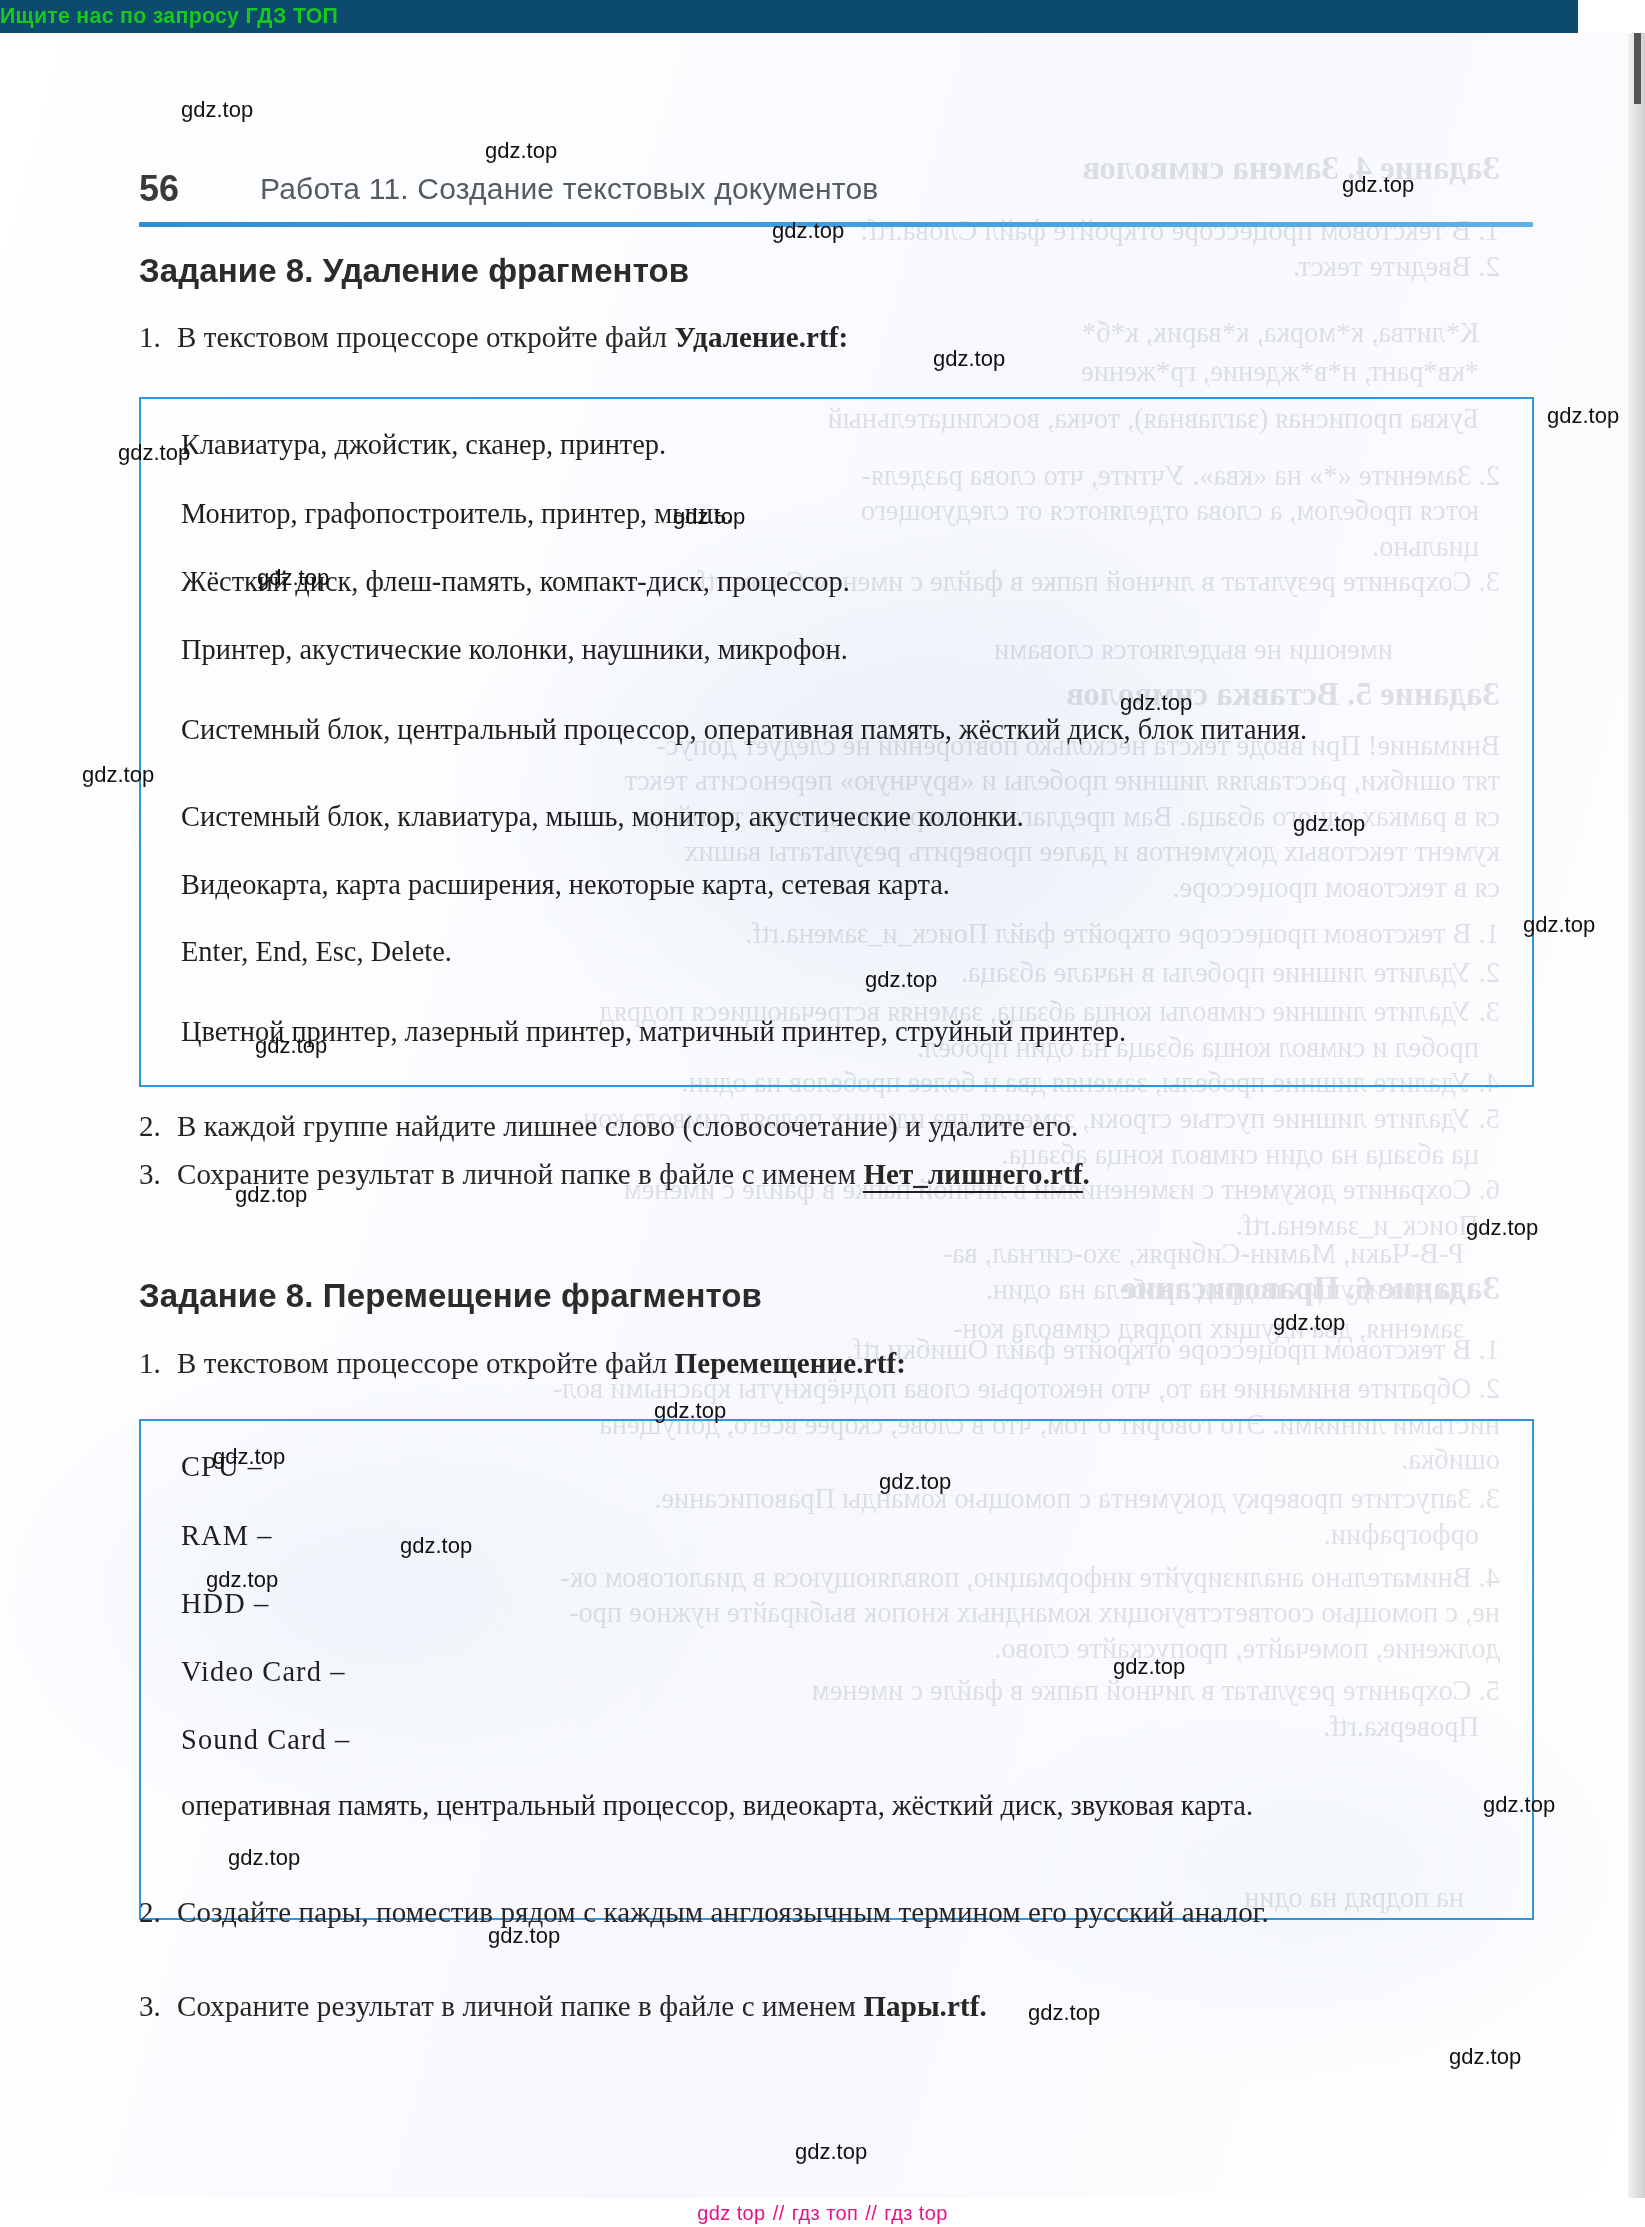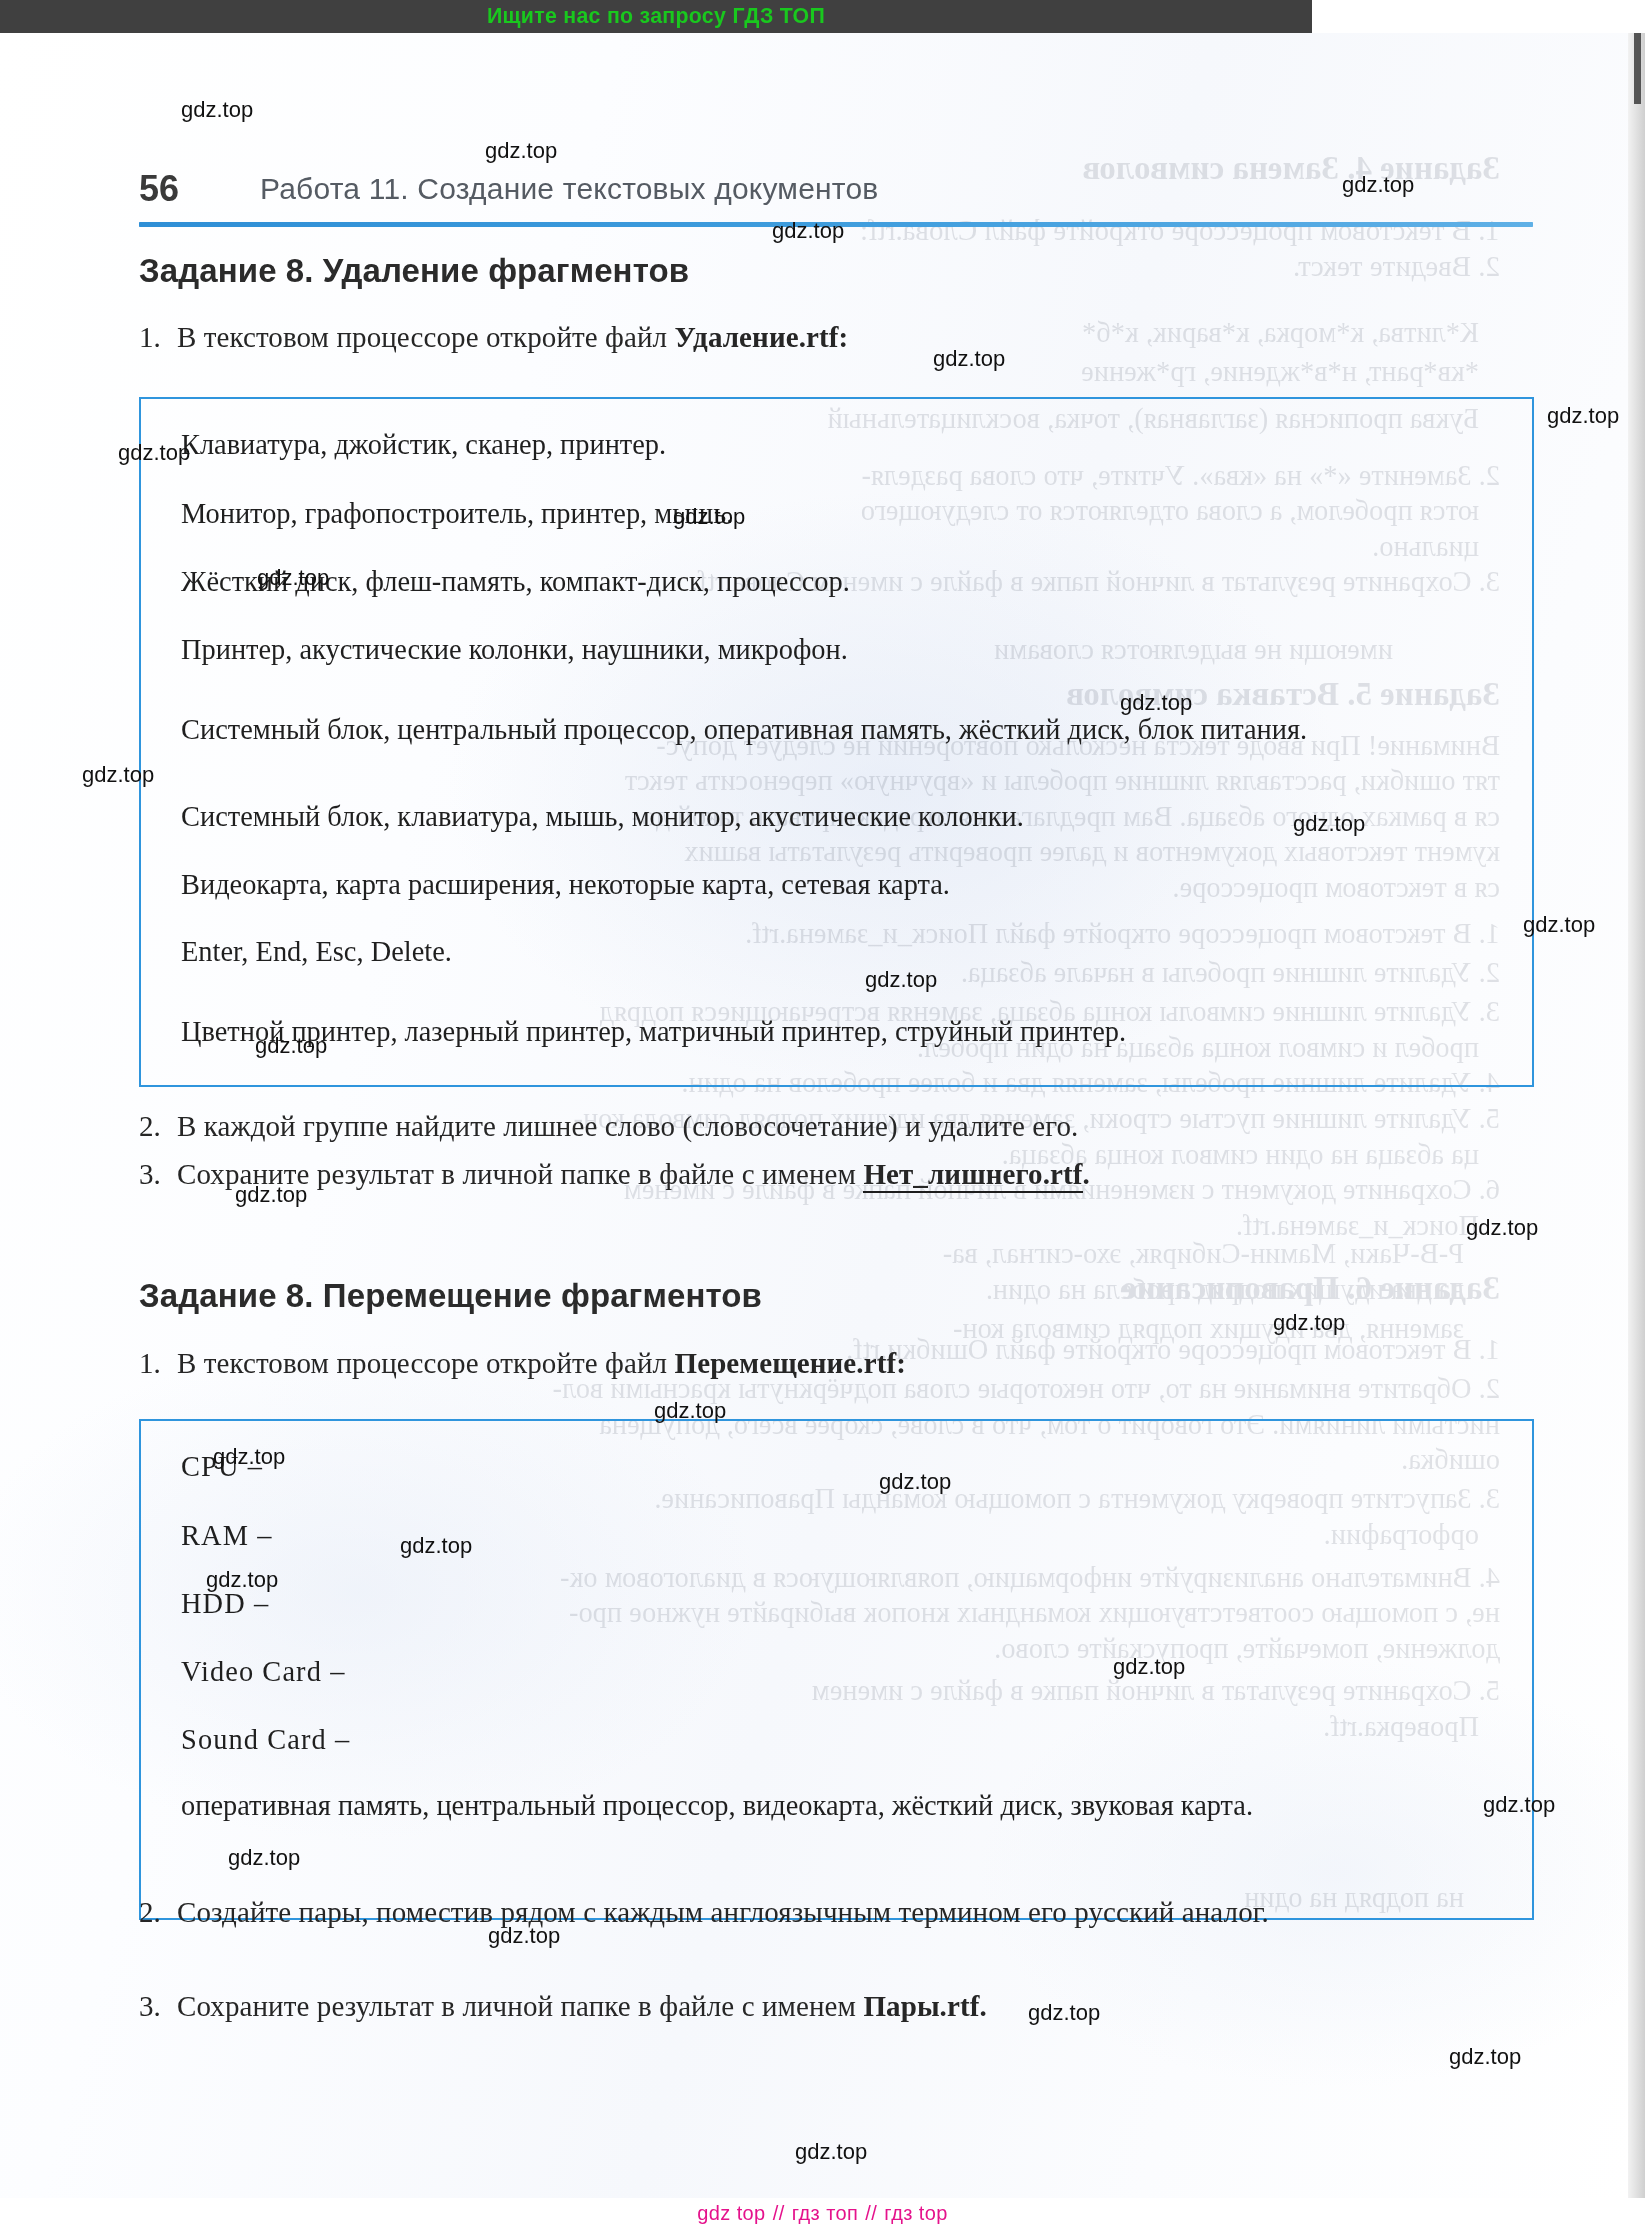--- a/index.html
+++ b/index.html
@@ -7,22 +7,22 @@
   body {
     width:1645px; height:2227px;
     background:#ffffff;
     font-family:"Liberation Serif", serif;
     position:relative;
     overflow:hidden;
   }
 
   
   #top-banner{
-    position:absolute; left:0; top:0; width:1312px; height:33px;
-    background:#404040; text-align:center;
+    position:absolute; left:0; top:0; width:1578px; height:33px;
+    background:#0c4a6e; 
   }
   #top-banner .txt{
     display:inline-block;
     font-family:"Liberation Sans", sans-serif;
     font-size:21.3px; font-weight:600; color:#19c81e;
     letter-spacing:0.3px; line-height:33px;
   }
 
   
   #sheet{

